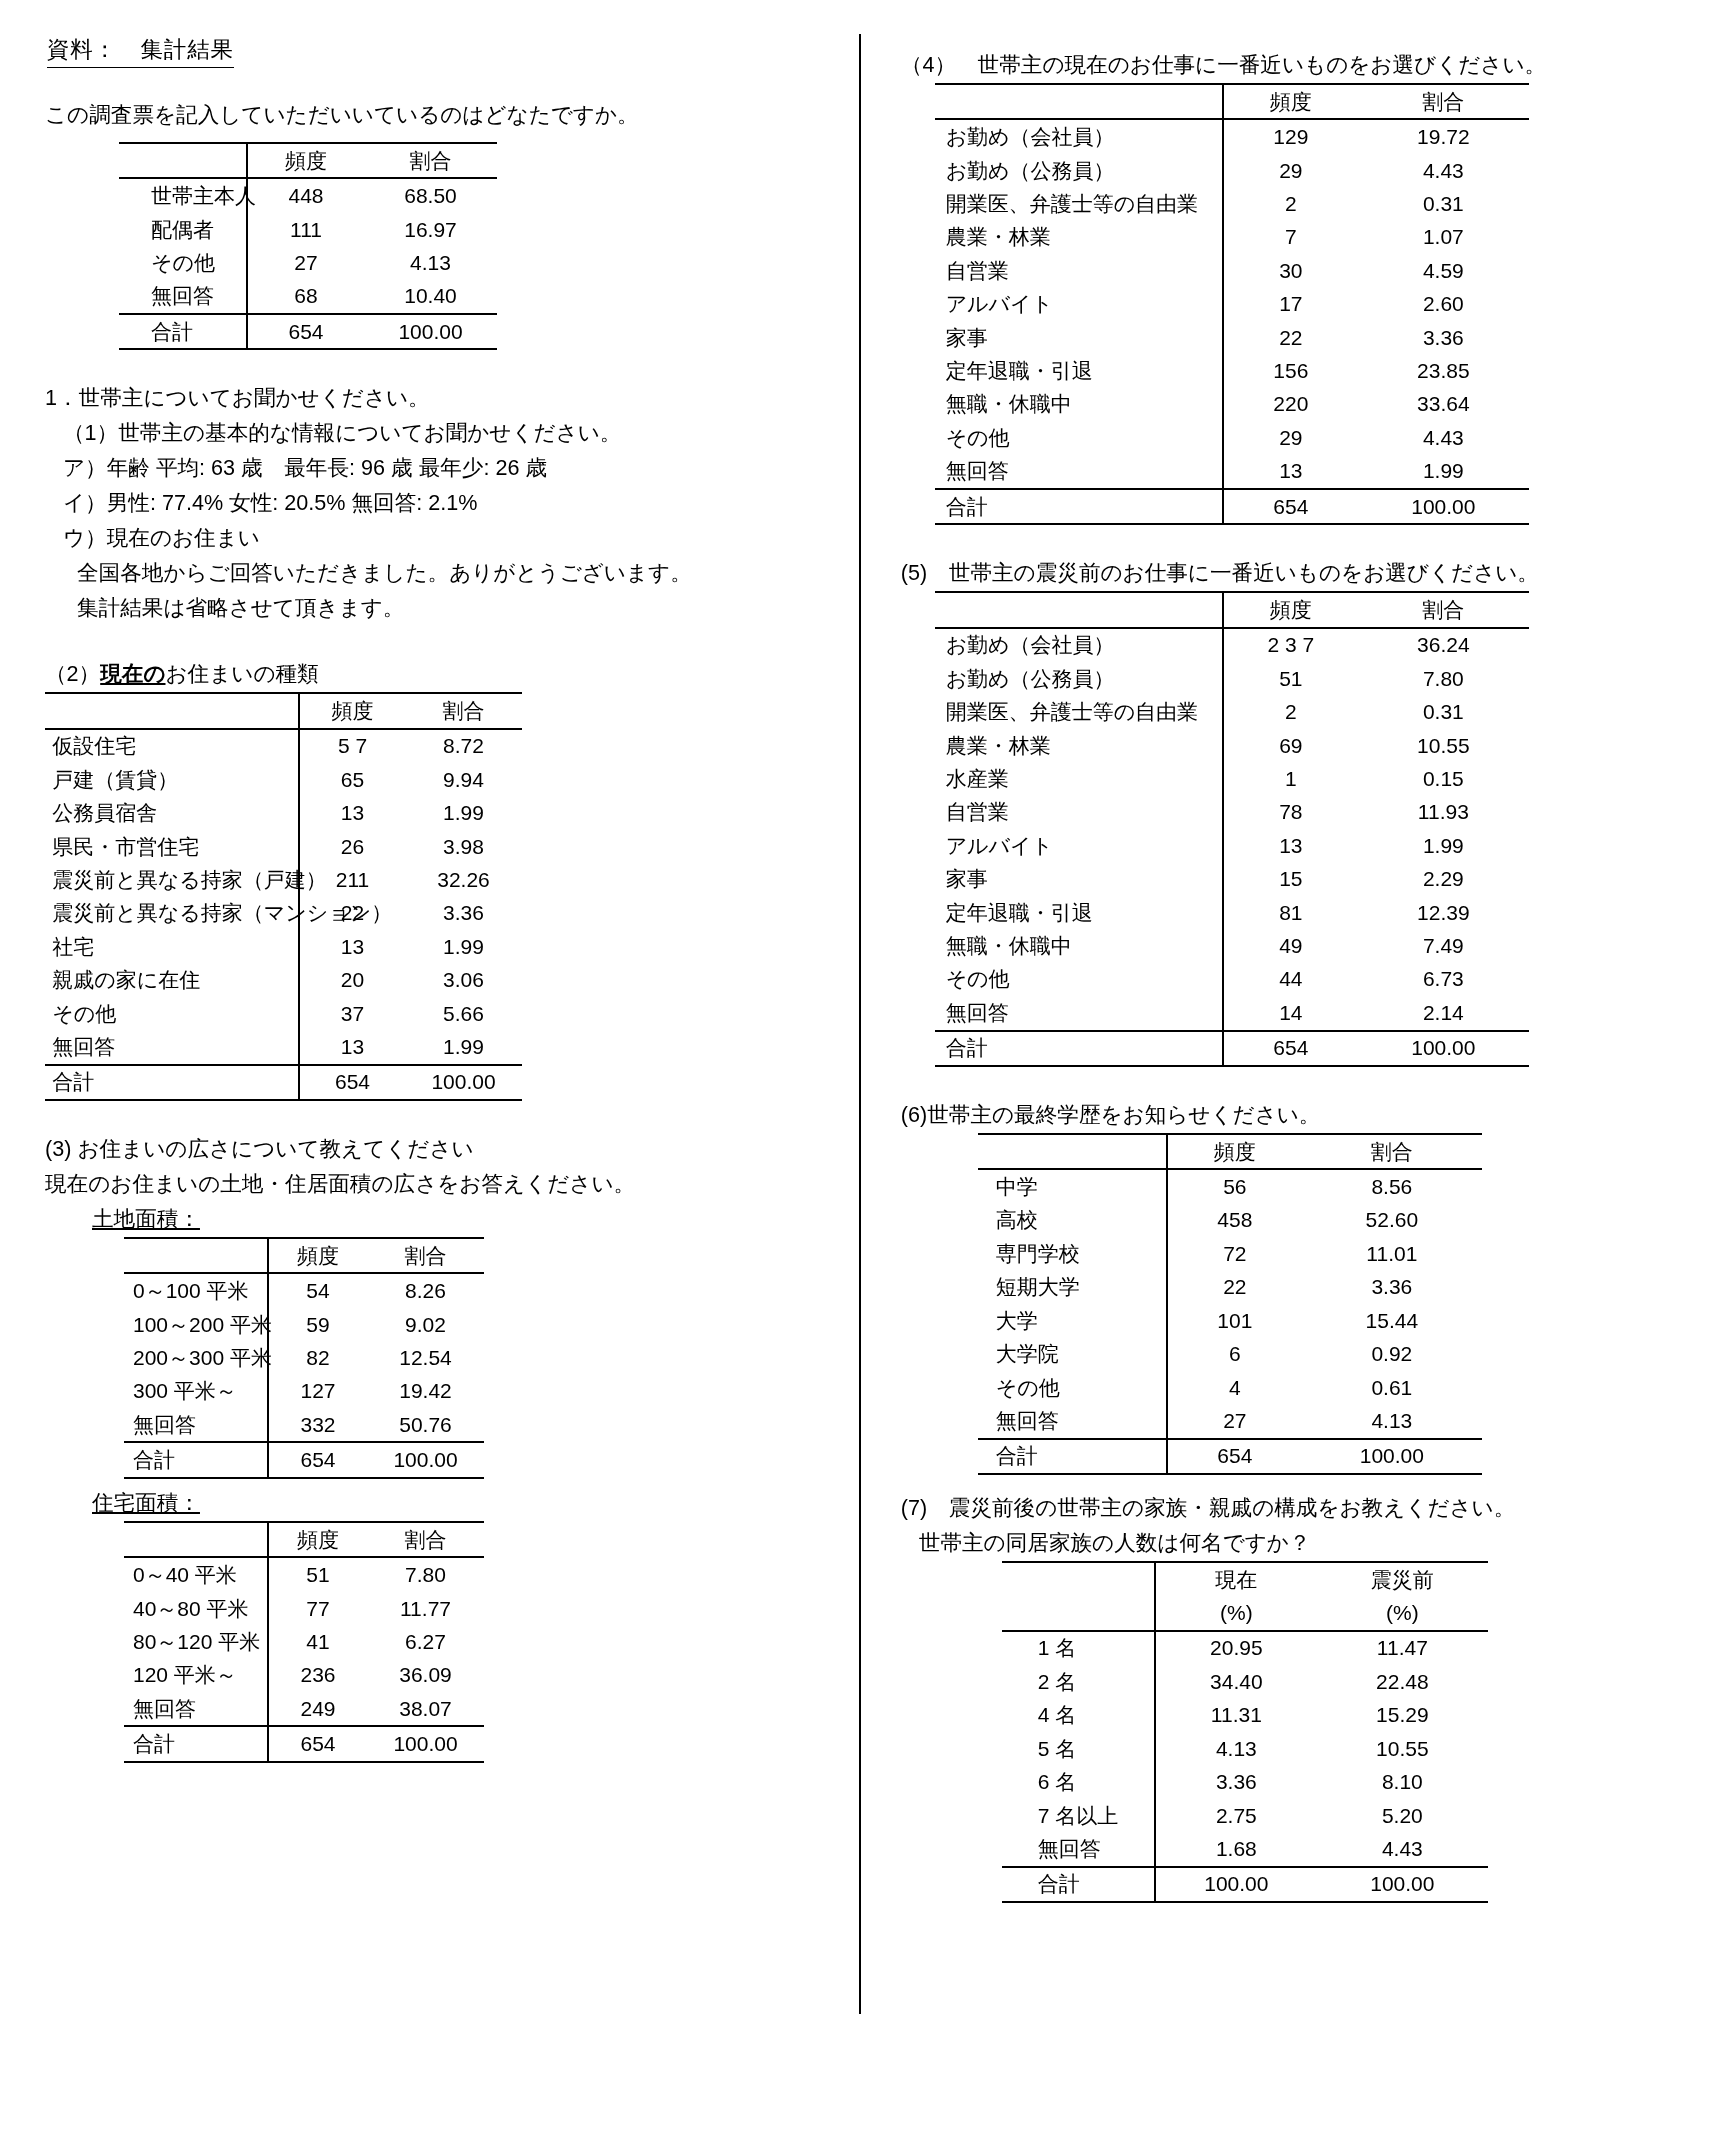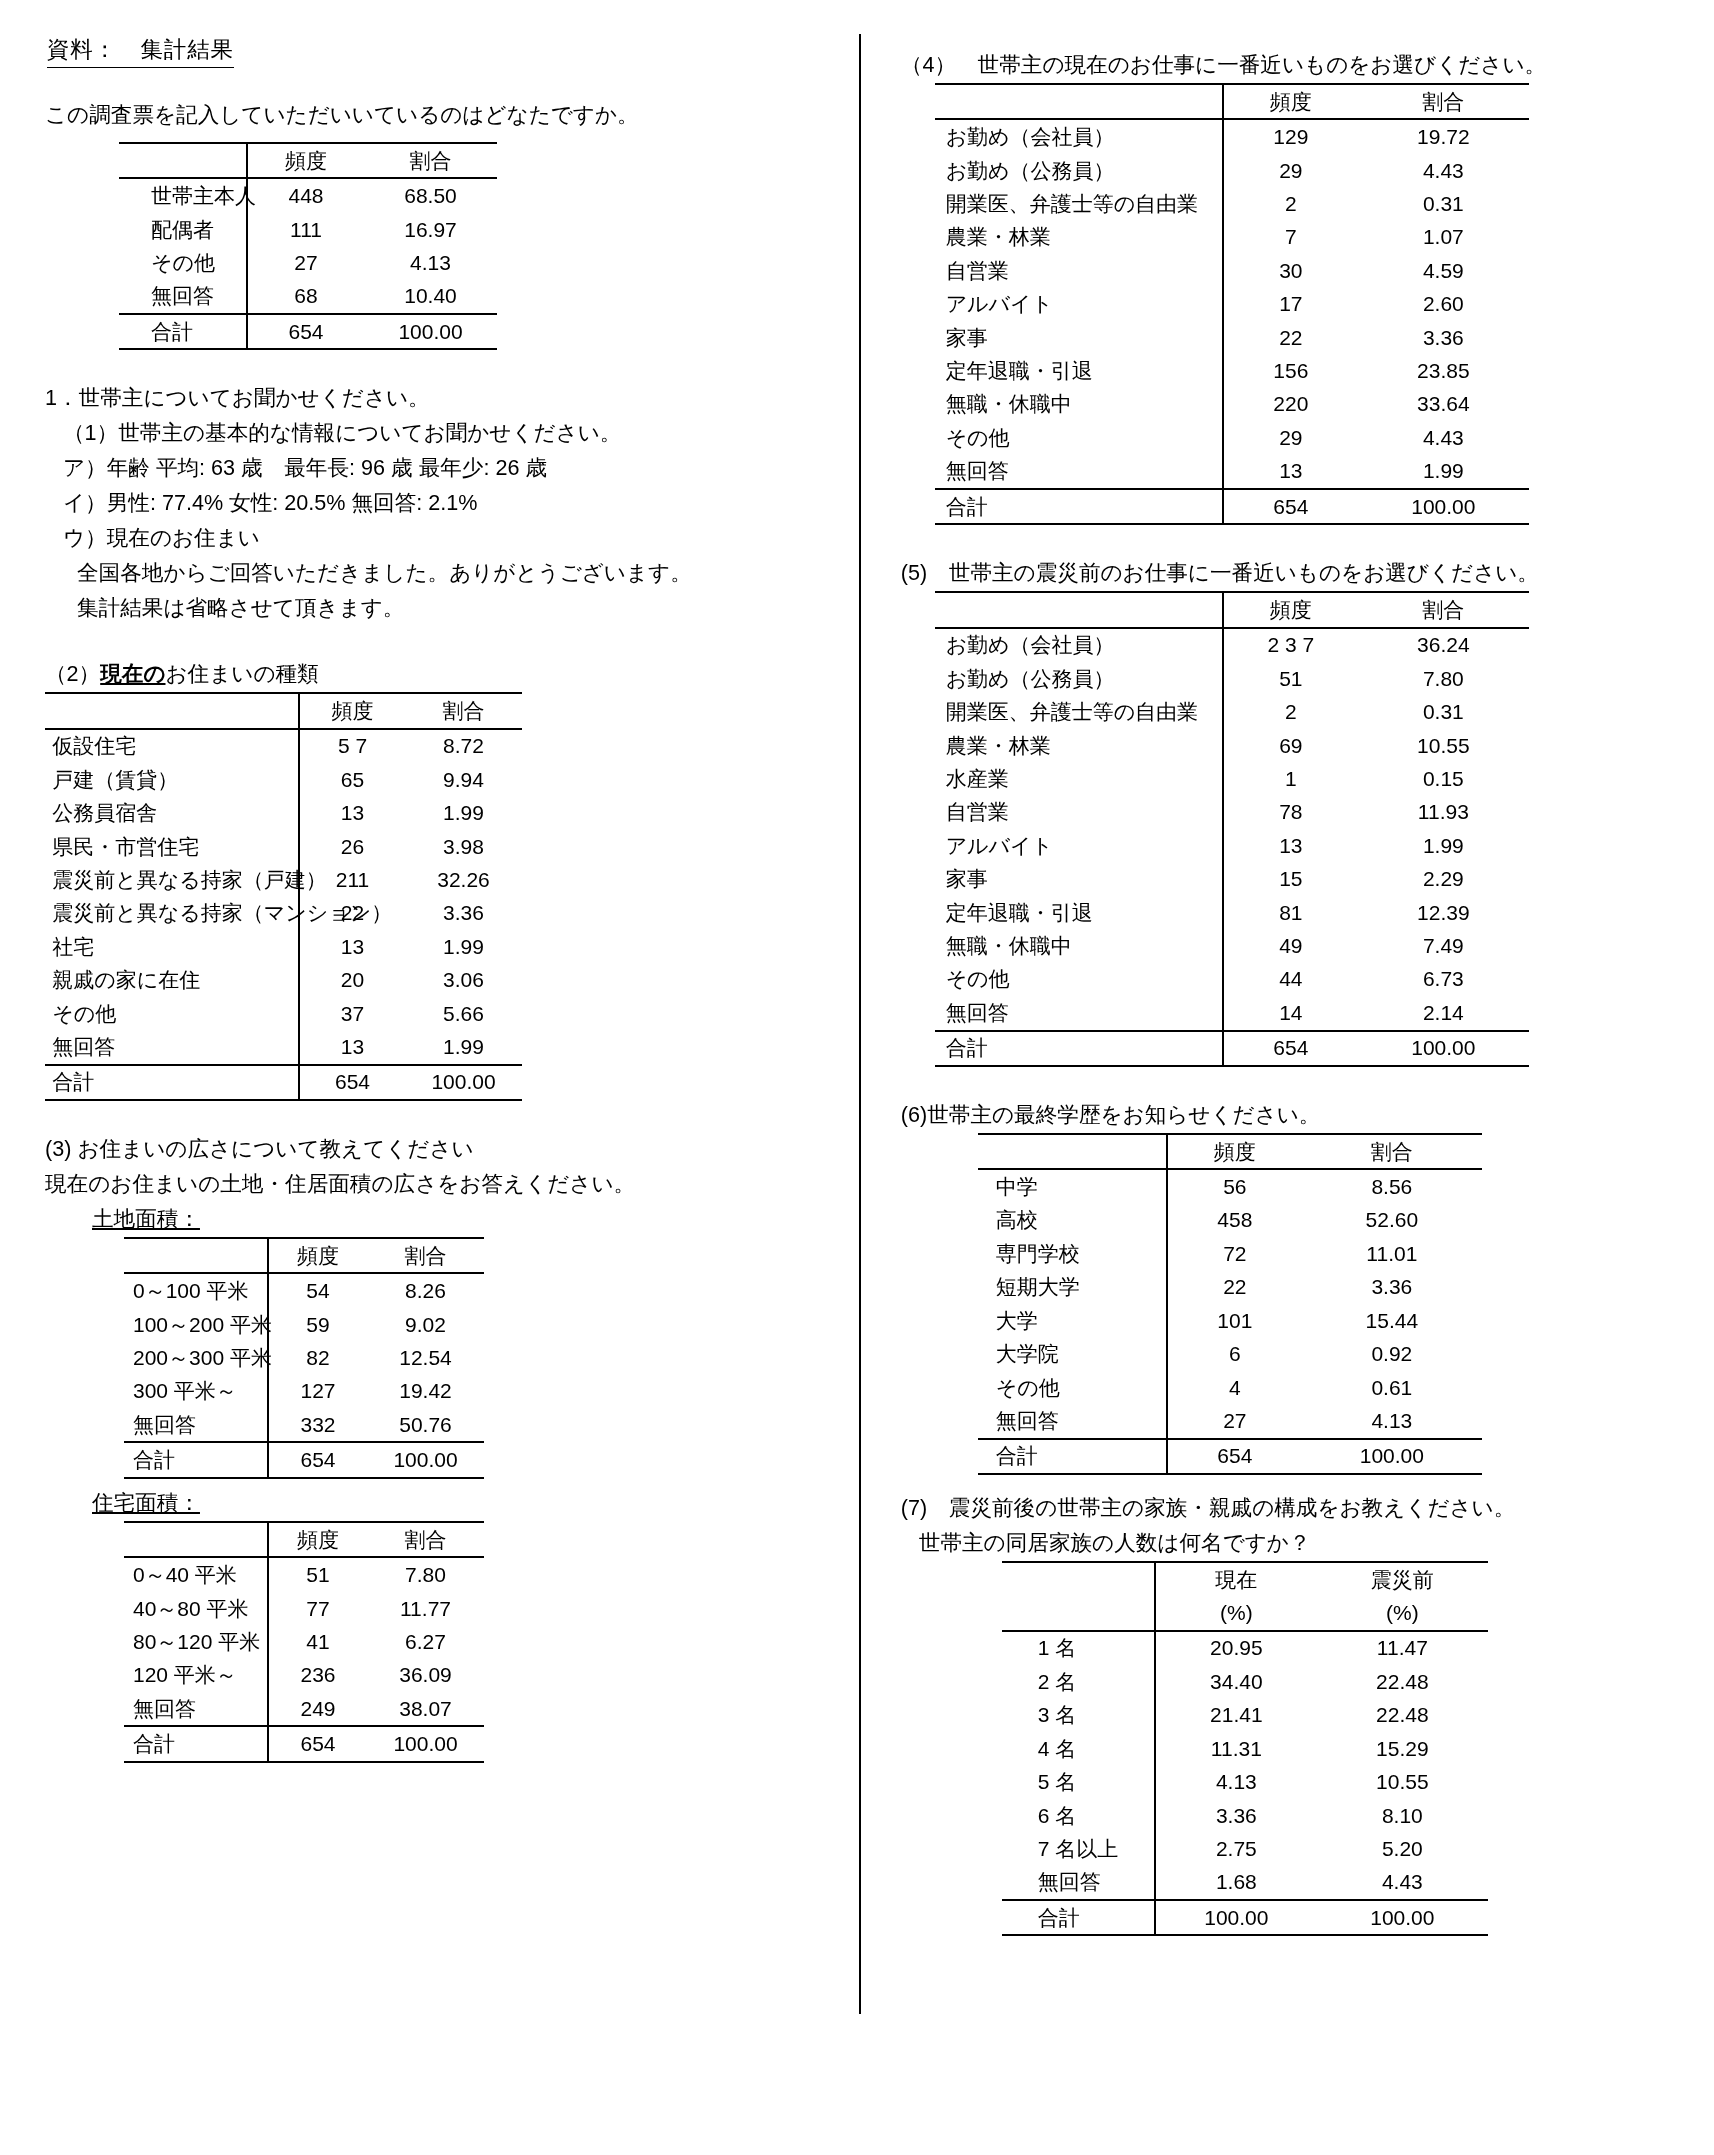--- a/index.html
+++ b/index.html
@@ -647,25 +647,20 @@
             <td class="lbl">1 名</td>
             <td class="num">20.95</td>
             <td class="num">11.47</td>
           </tr>
         <tr>
             <td class="lbl">2 名</td>
             <td class="num">34.40</td>
             <td class="num">22.48</td>
           </tr>
         <tr>
-            <td class="lbl">3 名</td>
-            <td class="num">21.41</td>
-            <td class="num">22.48</td>
-          </tr>
-        <tr>
             <td class="lbl">4 名</td>
             <td class="num">11.31</td>
             <td class="num">15.29</td>
           </tr>
         <tr>
             <td class="lbl">5 名</td>
             <td class="num">4.13</td>
             <td class="num">10.55</td>
           </tr>
         <tr>

